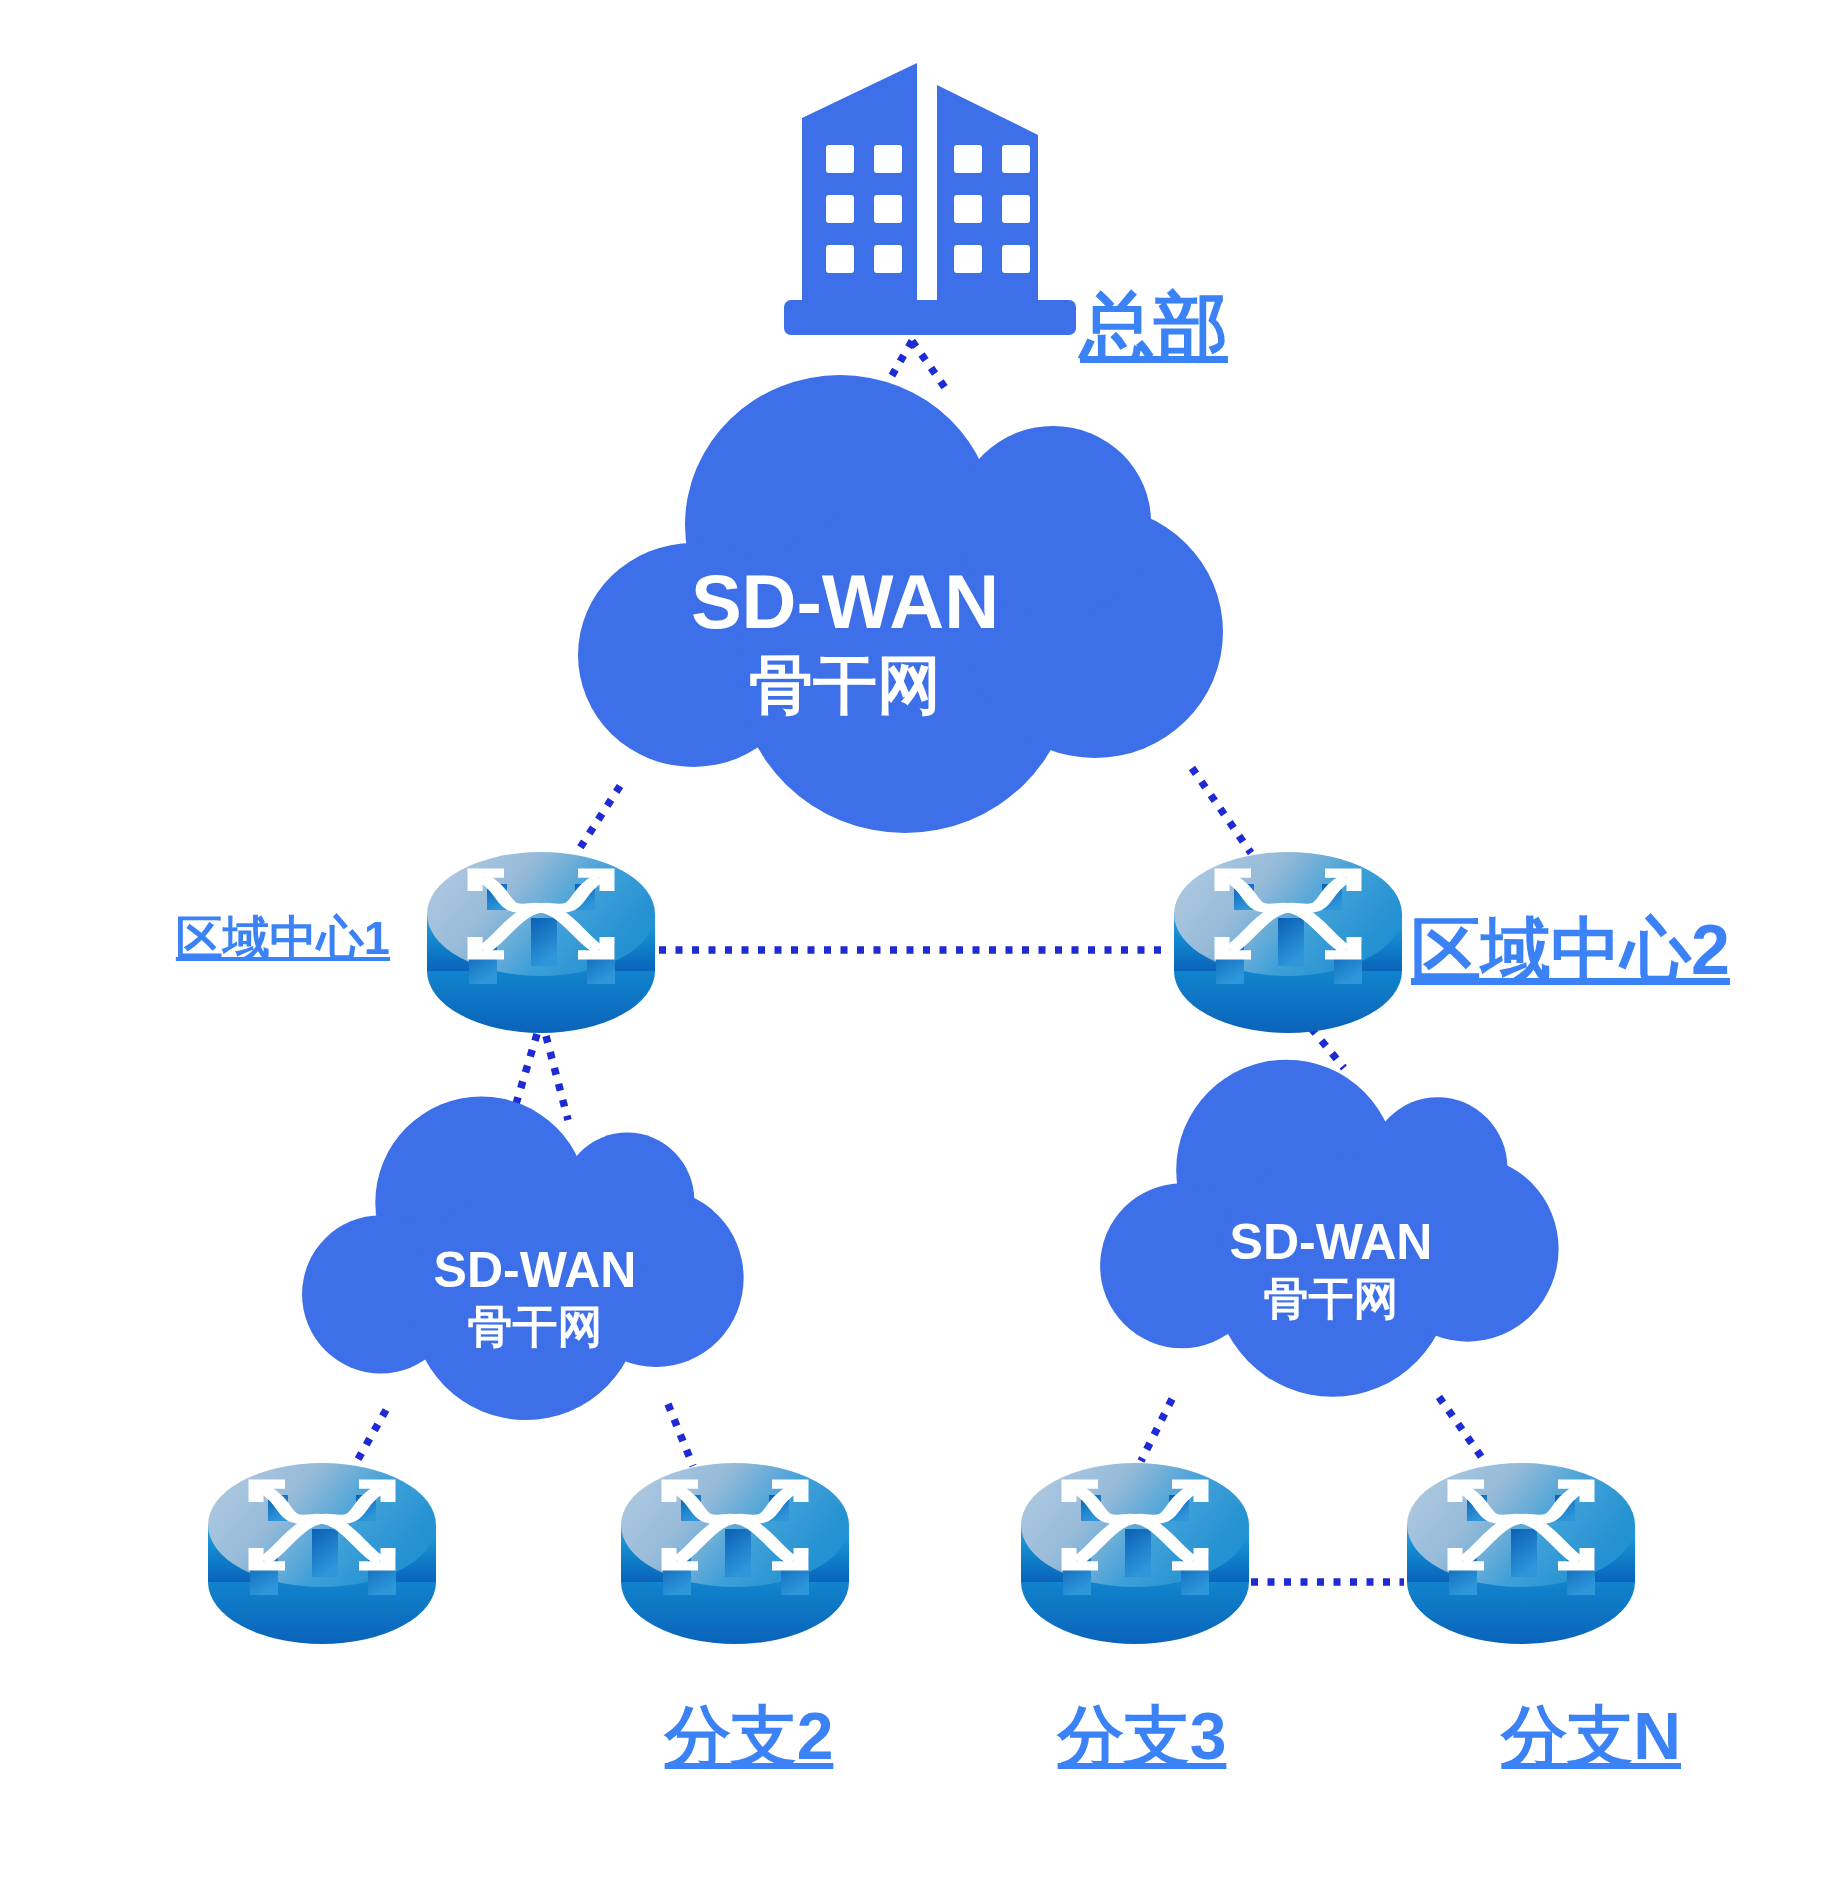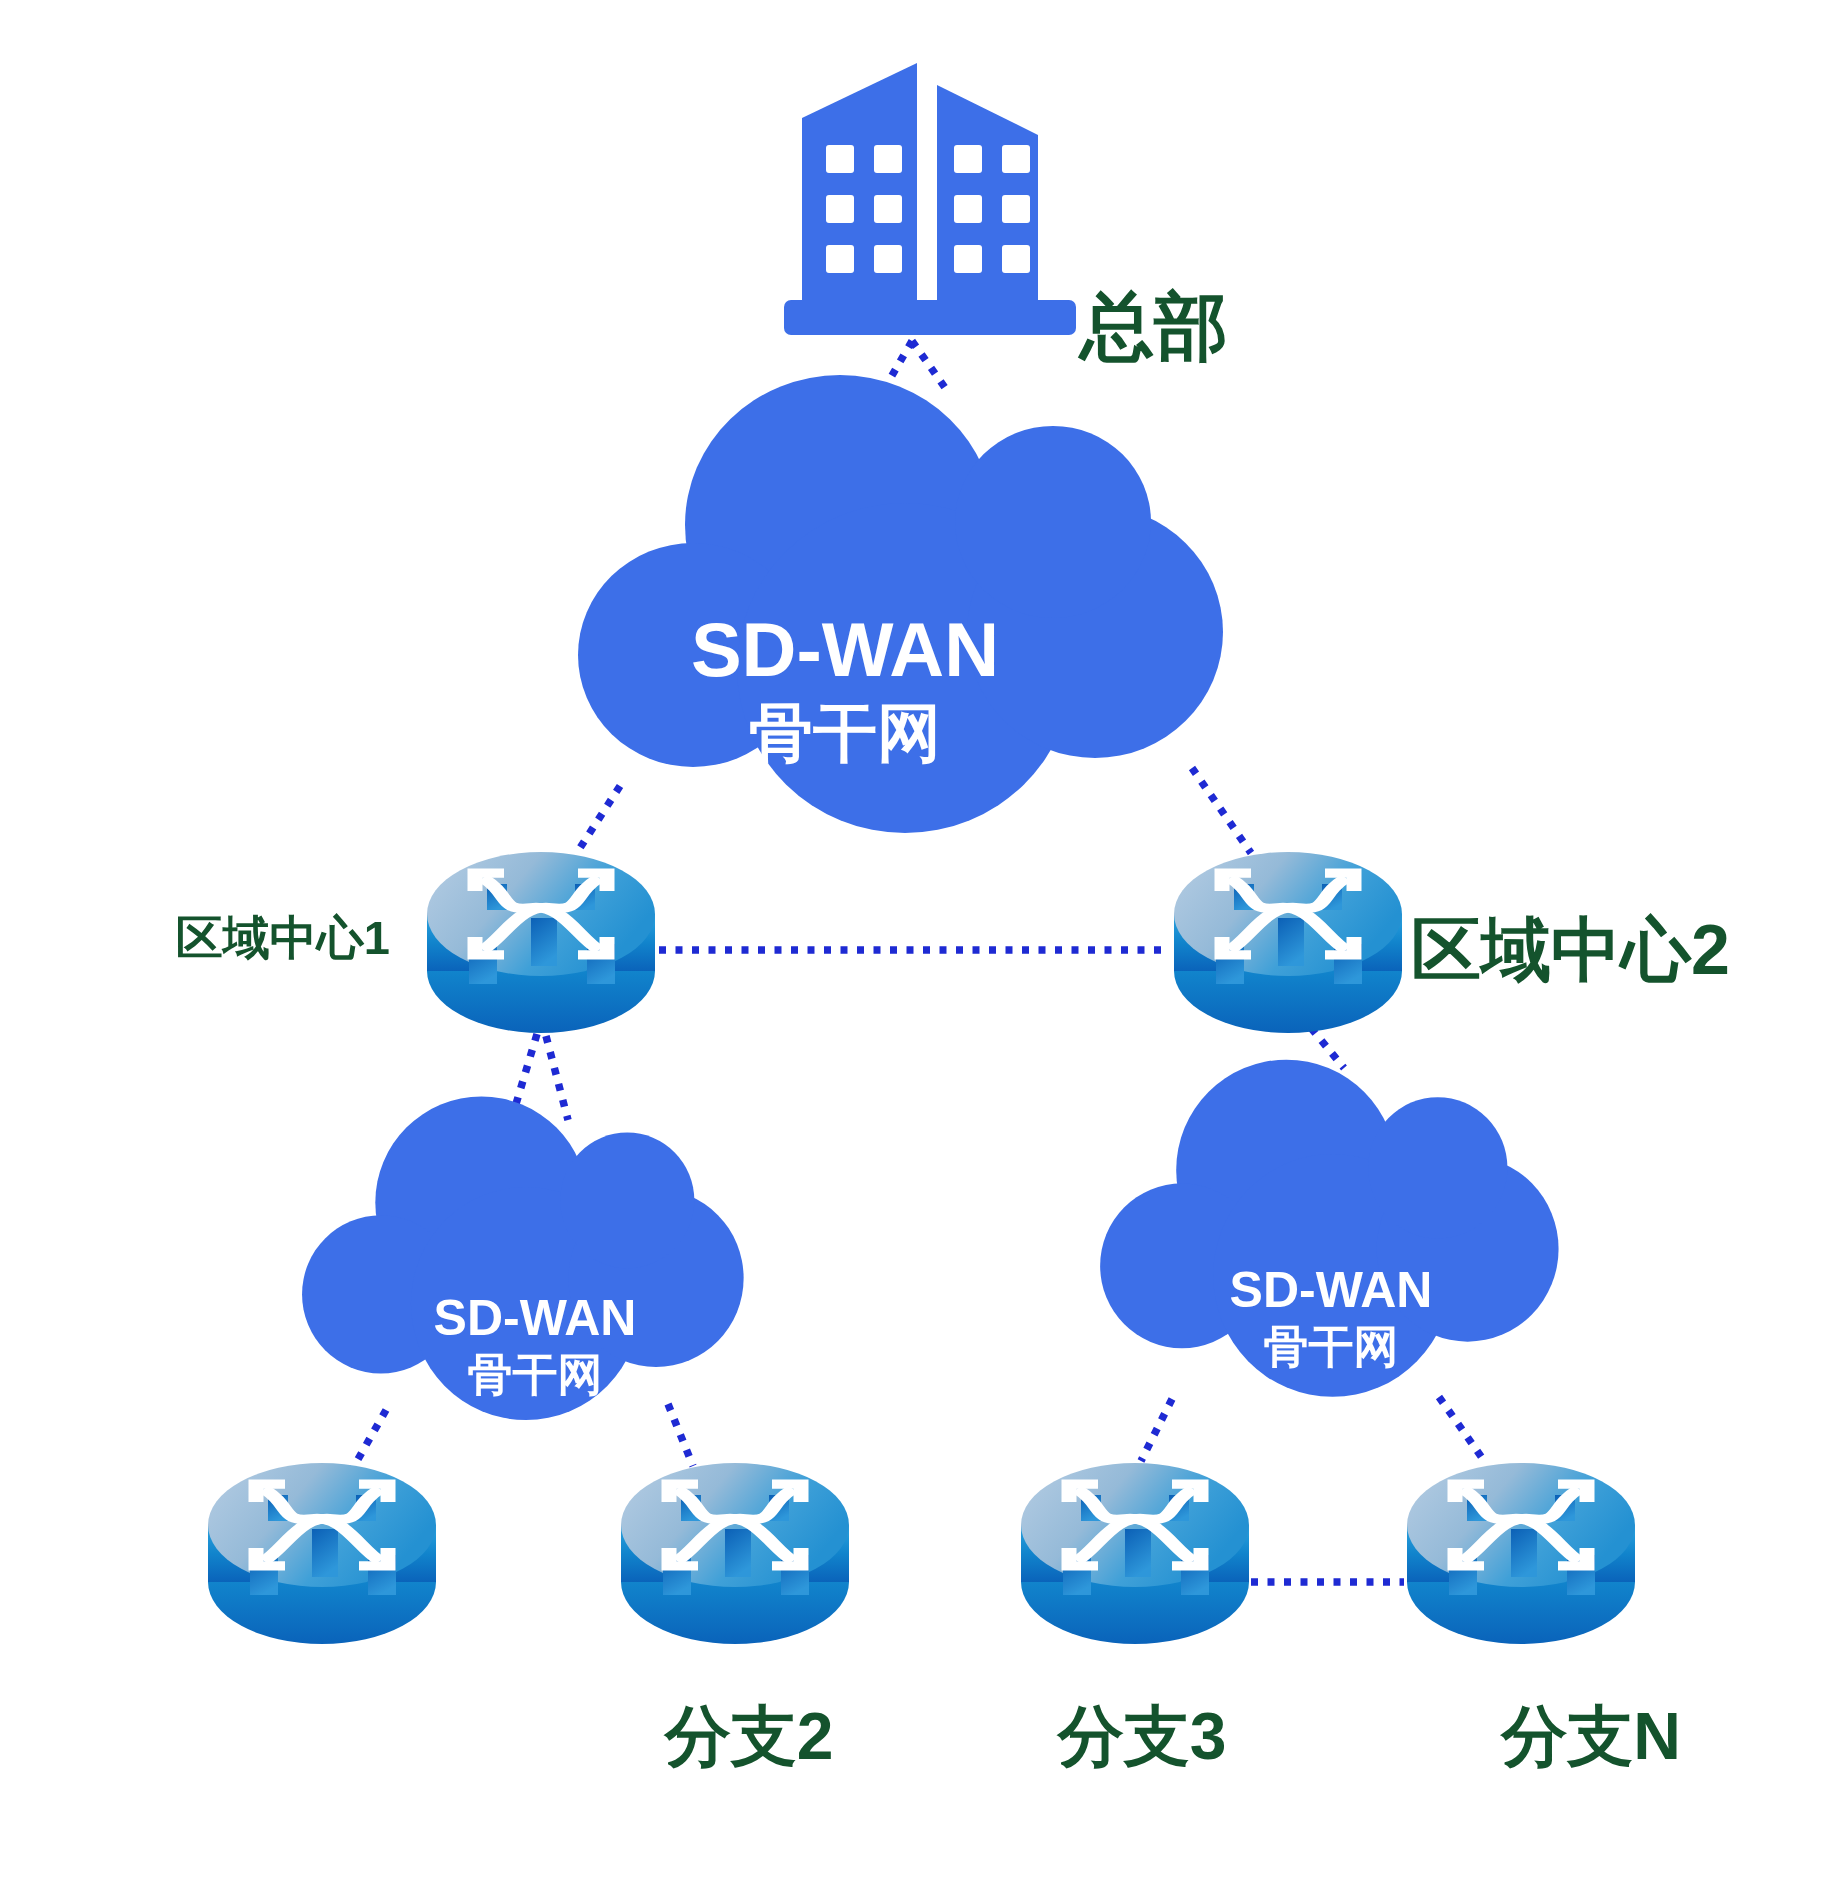--- a/index.html
+++ b/index.html
@@ -6,32 +6,32 @@
   #canvas{
     position:relative;
     width:1833px;height:1903px;
     background:#ffffff;
     font-family:"Liberation Sans",sans-serif;
     overflow:hidden;
   }
   .abs{position:absolute;}
   .label{
     position:absolute;
-    color:#14532d;
+    color:#3b82f6;
     font-weight:800;
     white-space:nowrap;
     line-height:1.1;
+    text-decoration:underline;
   }
   .cloud-text{
     position:absolute;
     color:#ffffff;
     font-weight:800;
     text-align:center;
     line-height:1.2;
-    margin-top:48px;
   }
   .cloud-text .l1{display:block;}
   .cloud-text .l2{display:block;}
   svg{display:block;}
 </style>
 </head>
 <body>
 
 <div id="canvas">
 

